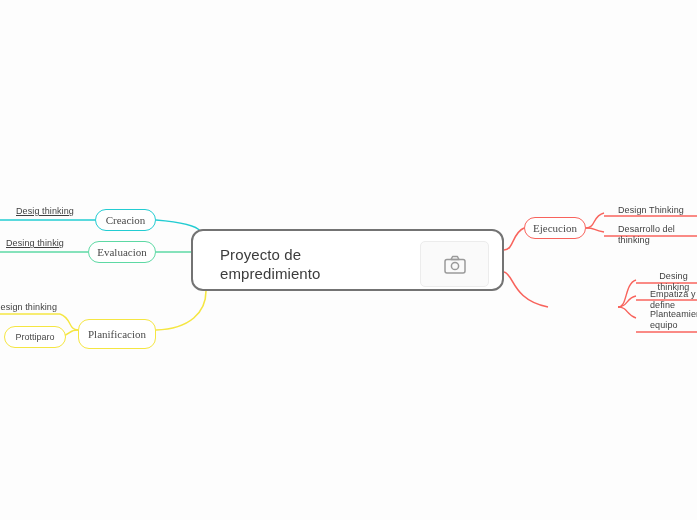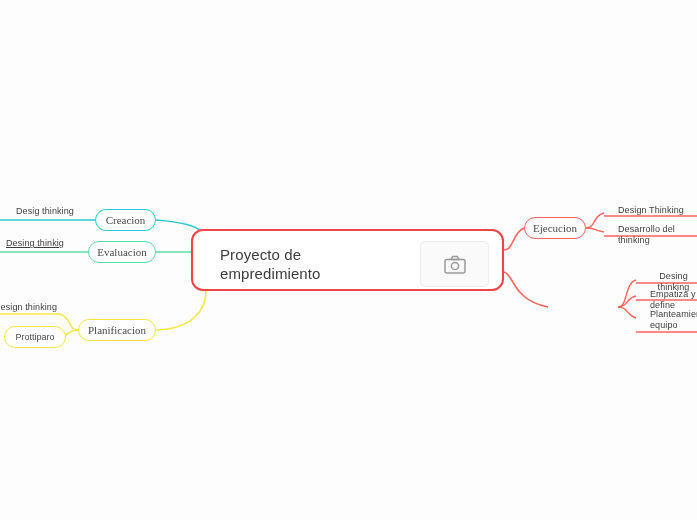--- a/index.html
+++ b/index.html
@@ -26,21 +26,21 @@
 
   
   .root-node {
     position: absolute;
     left: 191px;
     top: 229px;
     width: 313px;
     height: 62px;
     box-sizing: border-box;
     background: #ffffff;
-    border: 2px solid #ef4444;
+    border: 2px solid #737373;
     border-radius: 12px;
     display: flex;
     align-items: center;
     justify-content: space-between;
     padding: 8px 13px 0 27px;
     z-index: 3;
   }
   .root-title {
     font-family: "Liberation Sans", sans-serif;
     font-size: 15px;
@@ -141,28 +141,28 @@
           <path d="M7 4.5 L8.6 1.5 L13.4 1.5 L15 4.5 Z" fill="none" stroke="#9a9a9a" stroke-width="1.5" stroke-linejoin="round"></path>
           <circle cx="11" cy="11" r="3.6" fill="none" stroke="#9a9a9a" stroke-width="1.5"></circle>
         </svg>
       </span>
     </div>
   </div>
 
   <div class="pill" style="left:95px; top:209px; width:61px; height:22px; border:1.6px solid #22ccd2;">
     <span>Creacion</span>
   </div>
-  <div class="leaf" style="left:16px; top:206px;">Desig thinking</div>
+  <div class="leaf" style="left:16px; top:206px;text-decoration:underline;">Desig thinking</div>
 
   <div class="pill" style="left:88px; top:241px; width:68px; height:22px; border:1.6px solid #5dd9a4;">
     <span>Evaluacion</span>
   </div>
   <div class="leaf" style="left:6px; top:238px;text-decoration:underline;">Desing thinkig</div>
 
-  <div class="pill" style="left:78px; top:319px; width:78px; height:22px; border:1.6px solid #f5e642;justify-content:center;">
+  <div class="pill" style="left:78px; top:319px; width:78px; height:30px; border:1.6px solid #f5e642;justify-content:center;">
     <span>Planificacion</span>
   </div>
   <div class="leaf" style="left:-6px; top:302px;">Design thinking</div>
   <div class="pill" style="left:4px; top:326px; width:62px; height:22px; border:1.6px solid #f5e642;text-align:right;">
     <span style="font-family:'Liberation Sans',sans-serif;font-size:9px;">Prottiparo</span>
   </div>
 
   <div class="pill" style="left:524px; top:217px; width:62px; height:22px; border:1.6px solid #f8635c;">
     <span>Ejecucion</span>
   </div>

